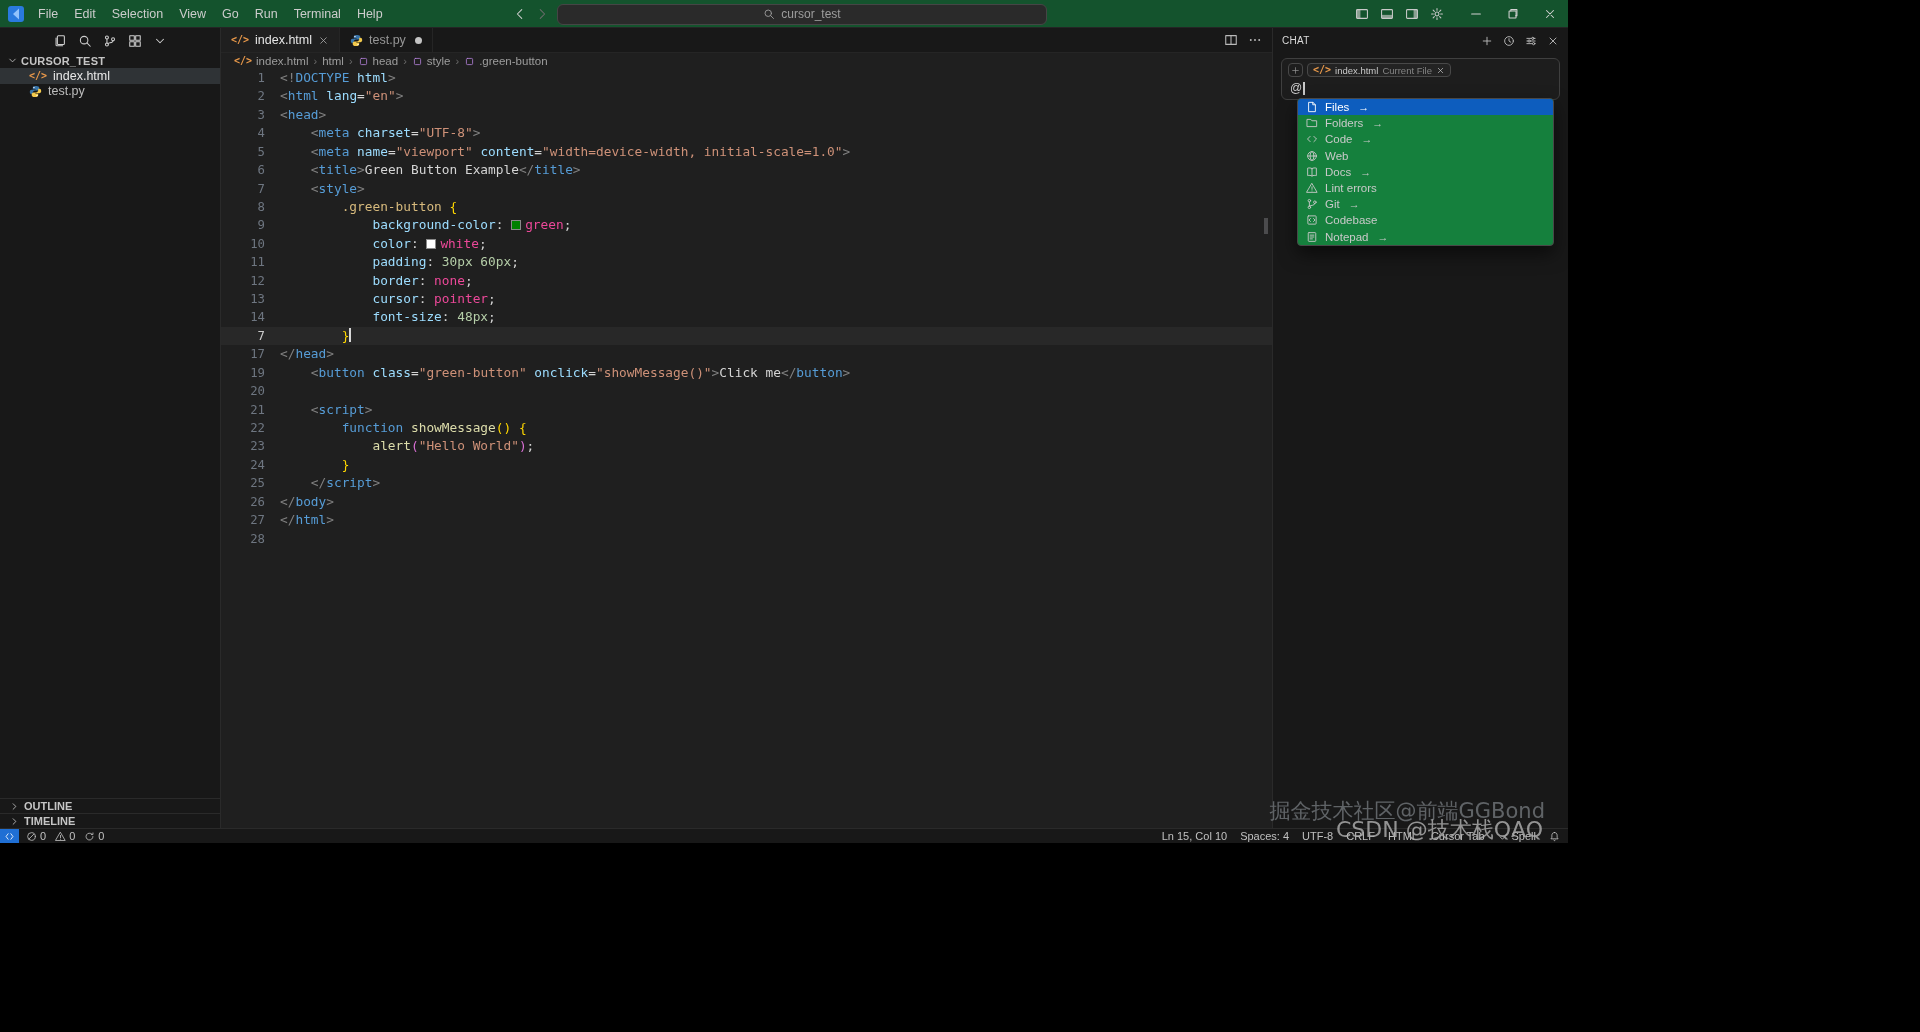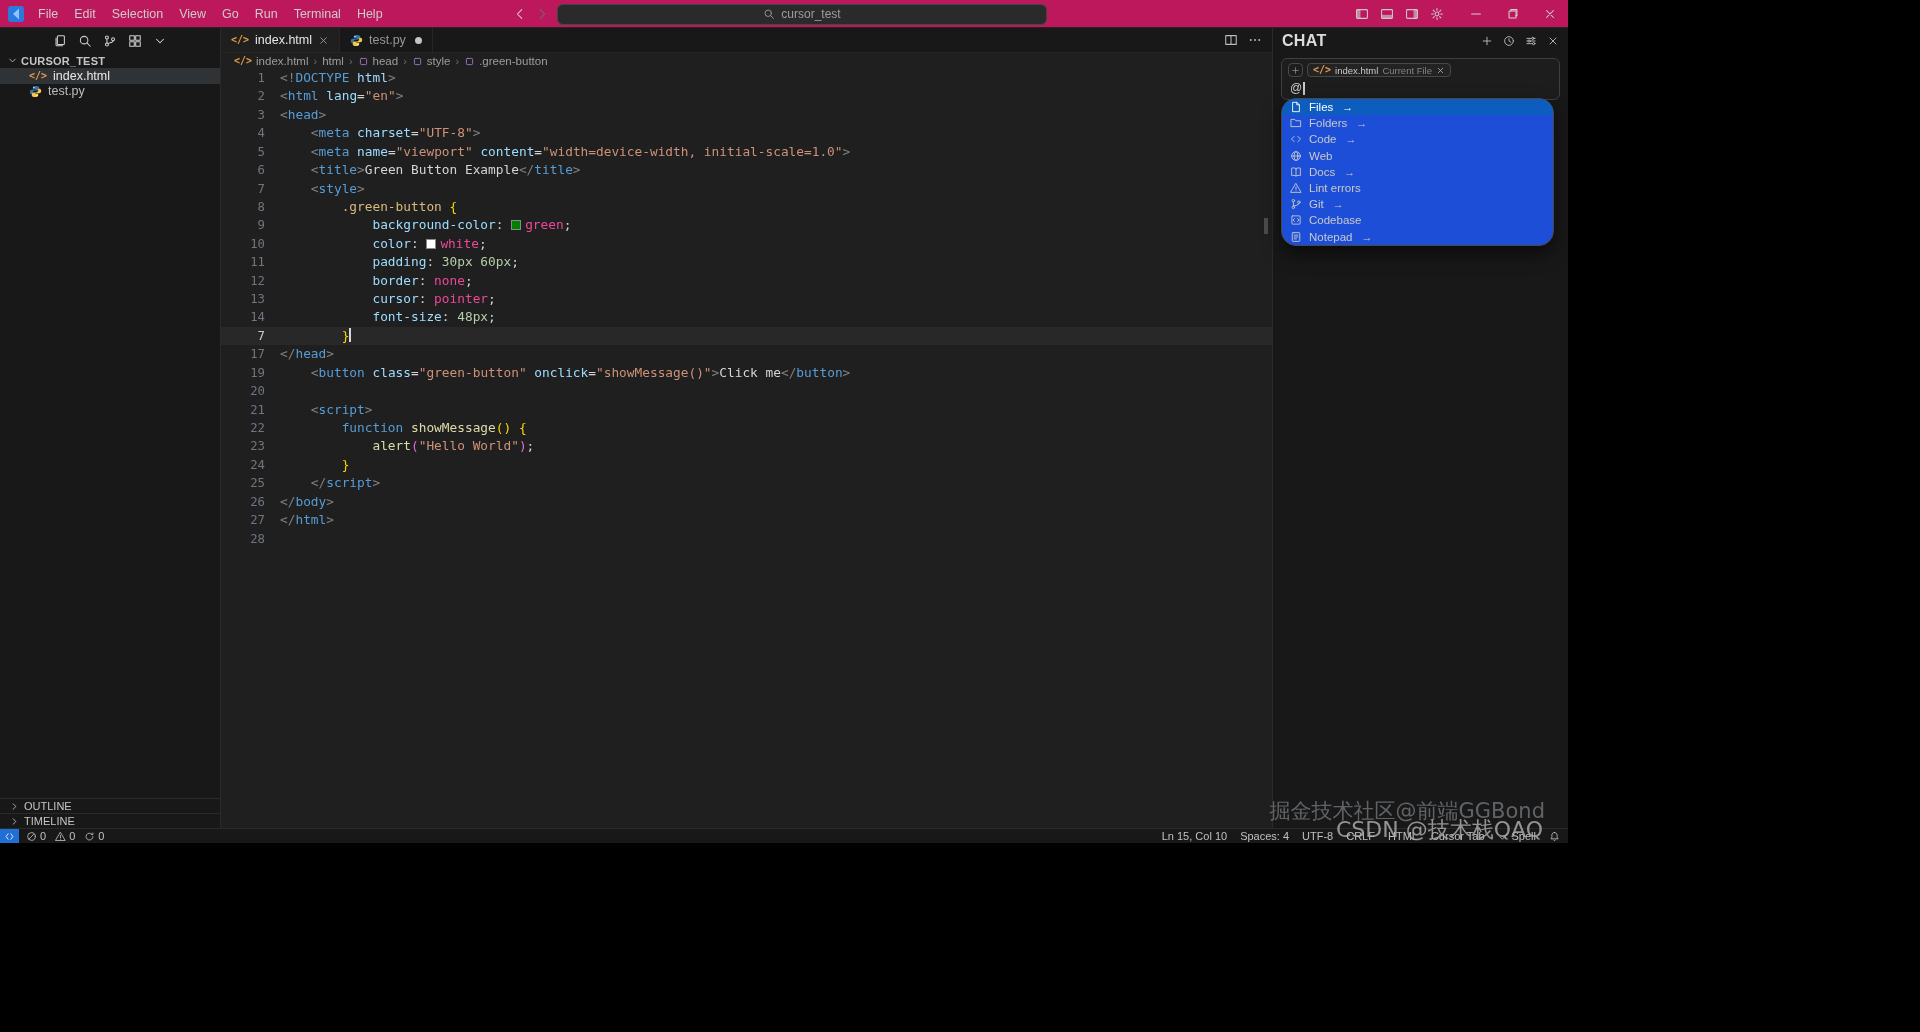--- a/index.html
+++ b/index.html
@@ -5,21 +5,21 @@
   *{box-sizing:border-box;margin:0;padding:0}
   html,body{width:1920px;height:1032px;background:#000;overflow:hidden;font-family:"Liberation Sans",sans-serif}
   .ic{display:inline-flex;align-items:center;justify-content:center;flex-shrink:0}
   .ic svg{width:14px;height:14px;display:block}
   .ic.small svg{width:12px;height:12px}
   .ic.xs svg{width:11px;height:11px}
 
   .window{position:absolute;left:0;top:0;width:1568px;height:843px;background:#1f1f1f;color:#ccc;overflow:hidden}
 
   
-  .titlebar{position:relative;display:flex;align-items:center;height:28px;background:#be185d;padding-left:8px;border-bottom:1px solid #252525}
+  .titlebar{position:relative;display:flex;align-items:center;height:28px;background:#14532d;padding-left:8px;border-bottom:1px solid #252525}
   .app-logo{margin-right:6px}.app-logo svg{width:16px;height:16px}
   .menubar{display:flex}
   .menu-item{padding:3px 8px;font-size:12.5px;color:#cccccc;border-radius:5px}
   .tb-center-abs{position:absolute;left:513px;top:0;height:28px;display:flex;align-items:center;gap:8px}
   .nav-ic{color:#cfcfcf}.nav-ic.disabled{color:#6b6b6b}
   .cmd{width:490px;height:21px;background:#2a2a2a;border:1px solid #454545;border-radius:6px;display:flex;align-items:center;justify-content:center;gap:6px;font-size:12px;color:#9d9d9d}
   .tb-right{margin-left:auto;display:flex;align-items:center;color:#c9c9c9}
   .tb-btn{width:25px;height:26px;display:flex;align-items:center;justify-content:center}
   .win-ctrl{display:flex;margin-left:8px}
   .win-btn{width:37px;height:28px;display:flex;align-items:center;justify-content:center;color:#d2d2d2}
@@ -28,21 +28,21 @@
   .main{display:flex;height:800px}
 
   
   .sidebar{width:221px;background:#181818;border-right:1px solid #2a2a2a;display:flex;flex-direction:column}
   .activity-row{height:25px;display:flex;align-items:center;justify-content:center;gap:11px;color:#cfcfcf}
   .explorer-header{height:15px;display:flex;align-items:center;gap:3px;padding-left:7px;font-size:11px;font-weight:bold;color:#c5c5c5;letter-spacing:.2px}
   .files{flex:1}
   .file-row{height:15.5px;display:flex;align-items:center;gap:6px;padding-left:29px;font-size:12.5px;color:#bdbdbd}
   .file-row.selected{background:#2f3336;color:#e8e8e8}
   .file-ic svg{width:13px;height:13px}
-  .bottom-section{height:15px;display:flex;align-items:center;gap:4px;border-top:1px solid #2a2a2a;padding-left:9px;font-size:11px;font-weight:normal;color:#c5c5c5}
+  .bottom-section{height:15px;display:flex;align-items:center;gap:4px;border-top:1px solid #2a2a2a;padding-left:9px;font-size:11px;font-weight:bold;color:#c5c5c5}
 
   
   .editor-col{flex:1;min-width:0;display:flex;flex-direction:column;background:#1f1f1f}
   .tabbar{height:25px;background:#181818;display:flex;border-bottom:1px solid #252525}
   .tab{display:flex;align-items:center;gap:6px;padding:0 10px;font-size:12.5px;color:#969696;border-right:1px solid #252525}
   .tab.active{background:#1f1f1f;color:#e6e6e6}
   .dot{width:7px;height:7px;border-radius:50%;background:#c4c4c4;margin-left:3px}
   .tab .ic.xs{color:#a8a8a8}
   .tab-actions{margin-left:auto;display:flex;align-items:center;gap:10px;padding:0 10px;color:#bababa}
   .breadcrumbs{height:16px;display:flex;align-items:center;padding-left:13px;gap:5px;font-size:11.5px;color:#9d9d9d;background:#1f1f1f}
@@ -58,32 +58,32 @@
   .tk-p{color:#808080}.tk-tag{color:#569cd6}.tk-attr{color:#9cdcfe}.tk-str{color:#ce9178}
   .tk-txt{color:#d4d4d4}.tk-sel{color:#d7ba7d}.tk-prop{color:#9cdcfe}.tk-num{color:#b5cea8}
   .tk-val{color:#ec4899}.tk-kw{color:#569cd6}.tk-fn{color:#dcdcaa}.tk-b1{color:#ffd700}.tk-b2{color:#da70d6}
   .swatch{display:inline-block;width:10px;height:10px;border:1px solid #8a8a8a;margin-right:4px;vertical-align:-1px}
   .code-caret{display:inline-block;width:1.6px;height:14px;background:#d7d7d7;vertical-align:-2px}
   .ovr-mark{position:absolute;right:4px;top:149px;width:4px;height:16px;background:#4b4b4d}
 
   
   .chat{width:296px;background:#181818;border-left:1px solid #2a2a2a;position:relative;display:flex;flex-direction:column}
   .chat-header{height:25px;display:flex;align-items:center;padding:0 9px}
-  .chat-title{font-size:16px;font-weight:bold;color:#dcdcdc;letter-spacing:.3px}
+  .chat-title{font-size:10px;font-weight:normal;color:#dcdcdc;letter-spacing:.3px}
   .chat-hicons{margin-left:auto;display:flex;align-items:center;gap:10px;color:#bdbdbd}
   .chat-input{margin:5px 8px 0;border:1px solid #3f3f3f;border-radius:6px;background:#1d1d1d;padding:4px 6px}
   .chip-row{display:flex;align-items:center;gap:4px}
   .chip-add{width:15px;height:14px;border:1px solid #484848;border-radius:4px;display:flex;align-items:center;justify-content:center;color:#9a9a9a}
   .chip-add svg{width:9px;height:9px}
   .chip{display:flex;align-items:center;gap:4px;height:14px;border:1px solid #484848;border-radius:4px;padding:0 5px;font-size:9.5px;color:#c9c9c9;background:#232323}
   .chip .dim{color:#848484}
   .chip .ic svg{width:9px;height:9px}
   .at-line{margin:4px 0 0 2px;height:14px;font-size:12px;color:#cfcfcf;display:flex;align-items:center}
   .caret{display:inline-block;width:1.5px;height:13px;background:#c8c8c8;margin-left:1px}
-  .chat-menu{position:absolute;left:8px;right:14px;top:70px;background:#1d4ed8;border:1px solid #484848;border-radius:15px;box-shadow:0 8px 18px rgba(0,0,0,.55);overflow:hidden;z-index:6}
+  .chat-menu{position:absolute;left:24px;right:14px;top:70px;background:#15803d;border:1px solid #484848;border-radius:4px;box-shadow:0 8px 18px rgba(0,0,0,.55);overflow:hidden;z-index:6}
   .cm-item{display:flex;align-items:center;gap:7px;height:16.2px;padding:0 8px;font-size:11.5px;color:#c9c9c9}
   .cm-item .ic svg{width:12px;height:12px}
   .cm-item.selected{background:#0d5dbe;color:#fff}
   .cm-arrow{margin-left:2px;font-size:11px}
 
   
   .statusbar{height:15px;background:#181818;border-top:1px solid #2a2a2a;display:flex;align-items:center;font-size:11px;color:#c0c0c0}
   .sb-remote{width:19px;height:100%;background:#1f6fd4;color:#fff;display:flex;align-items:center;justify-content:center}
   .sb-remote svg{width:11px;height:11px}
   .sb-left{display:flex;align-items:center;gap:9px;margin-left:7px}

